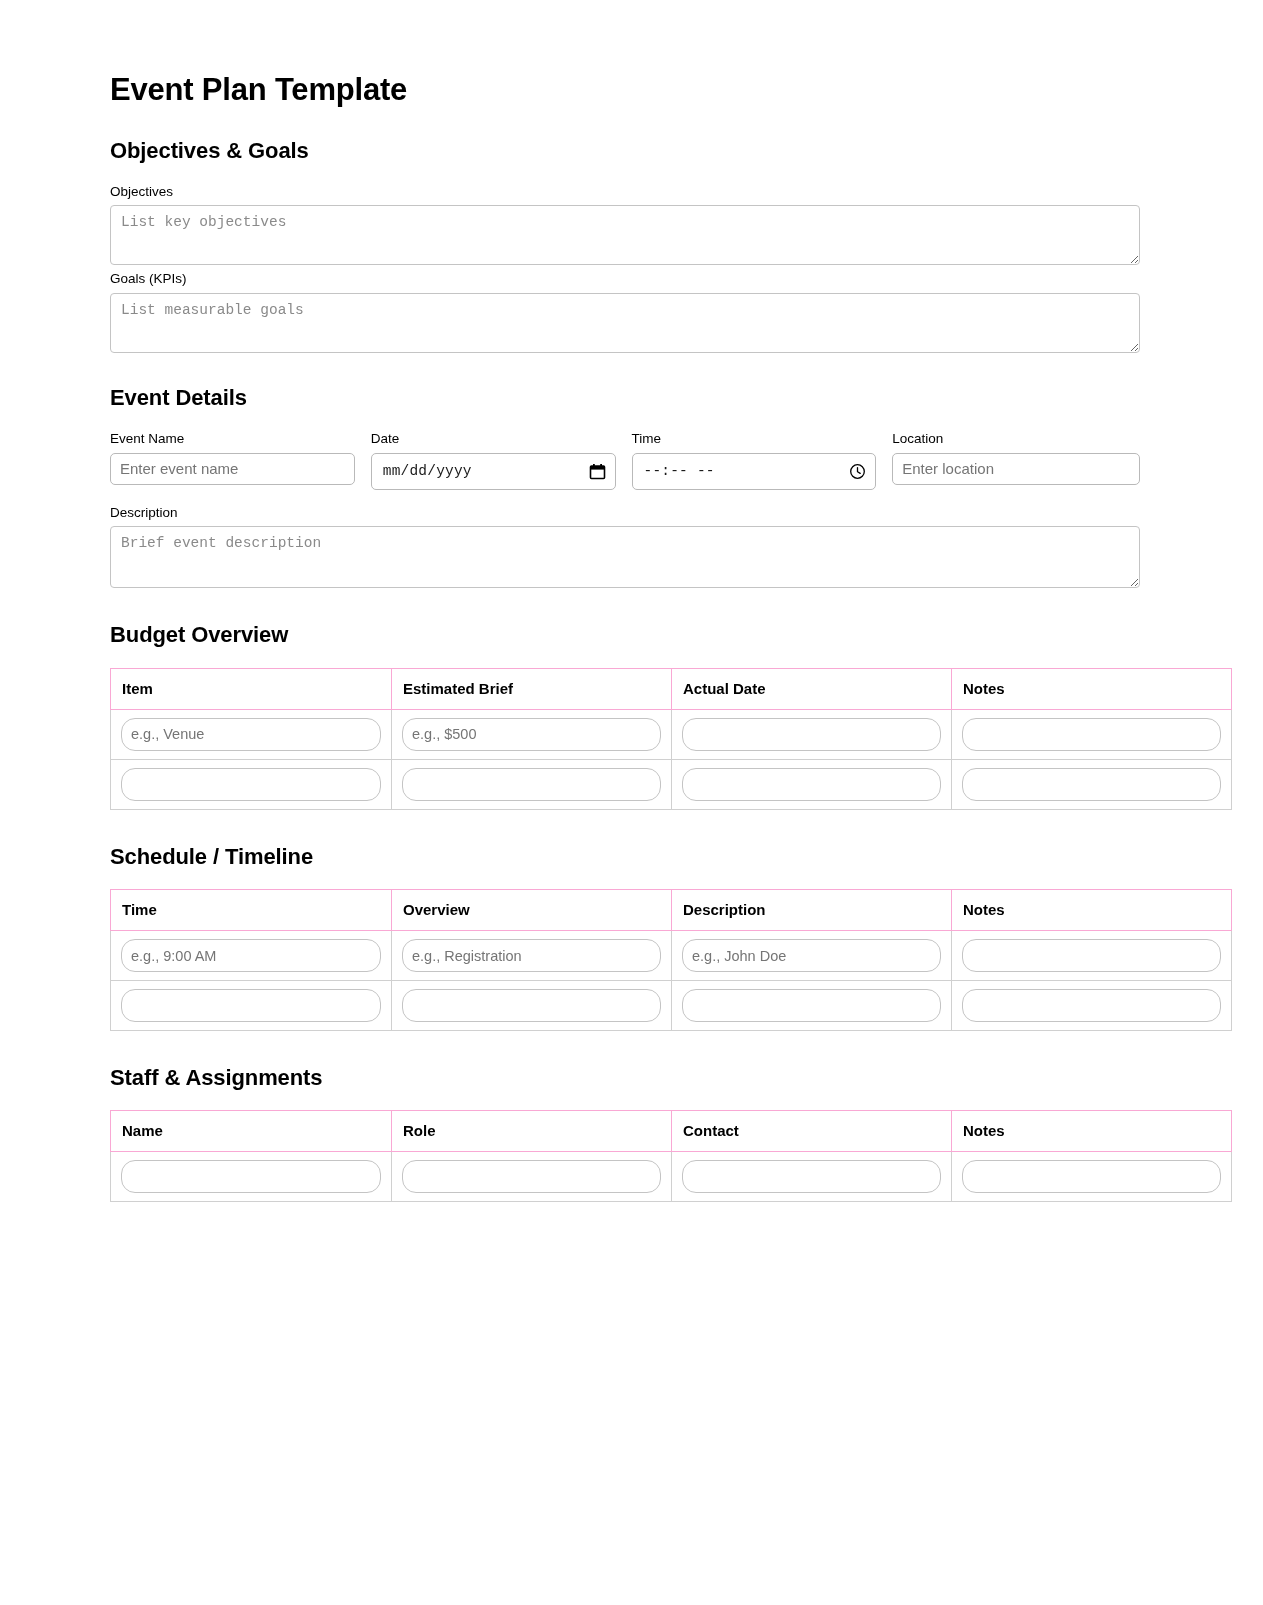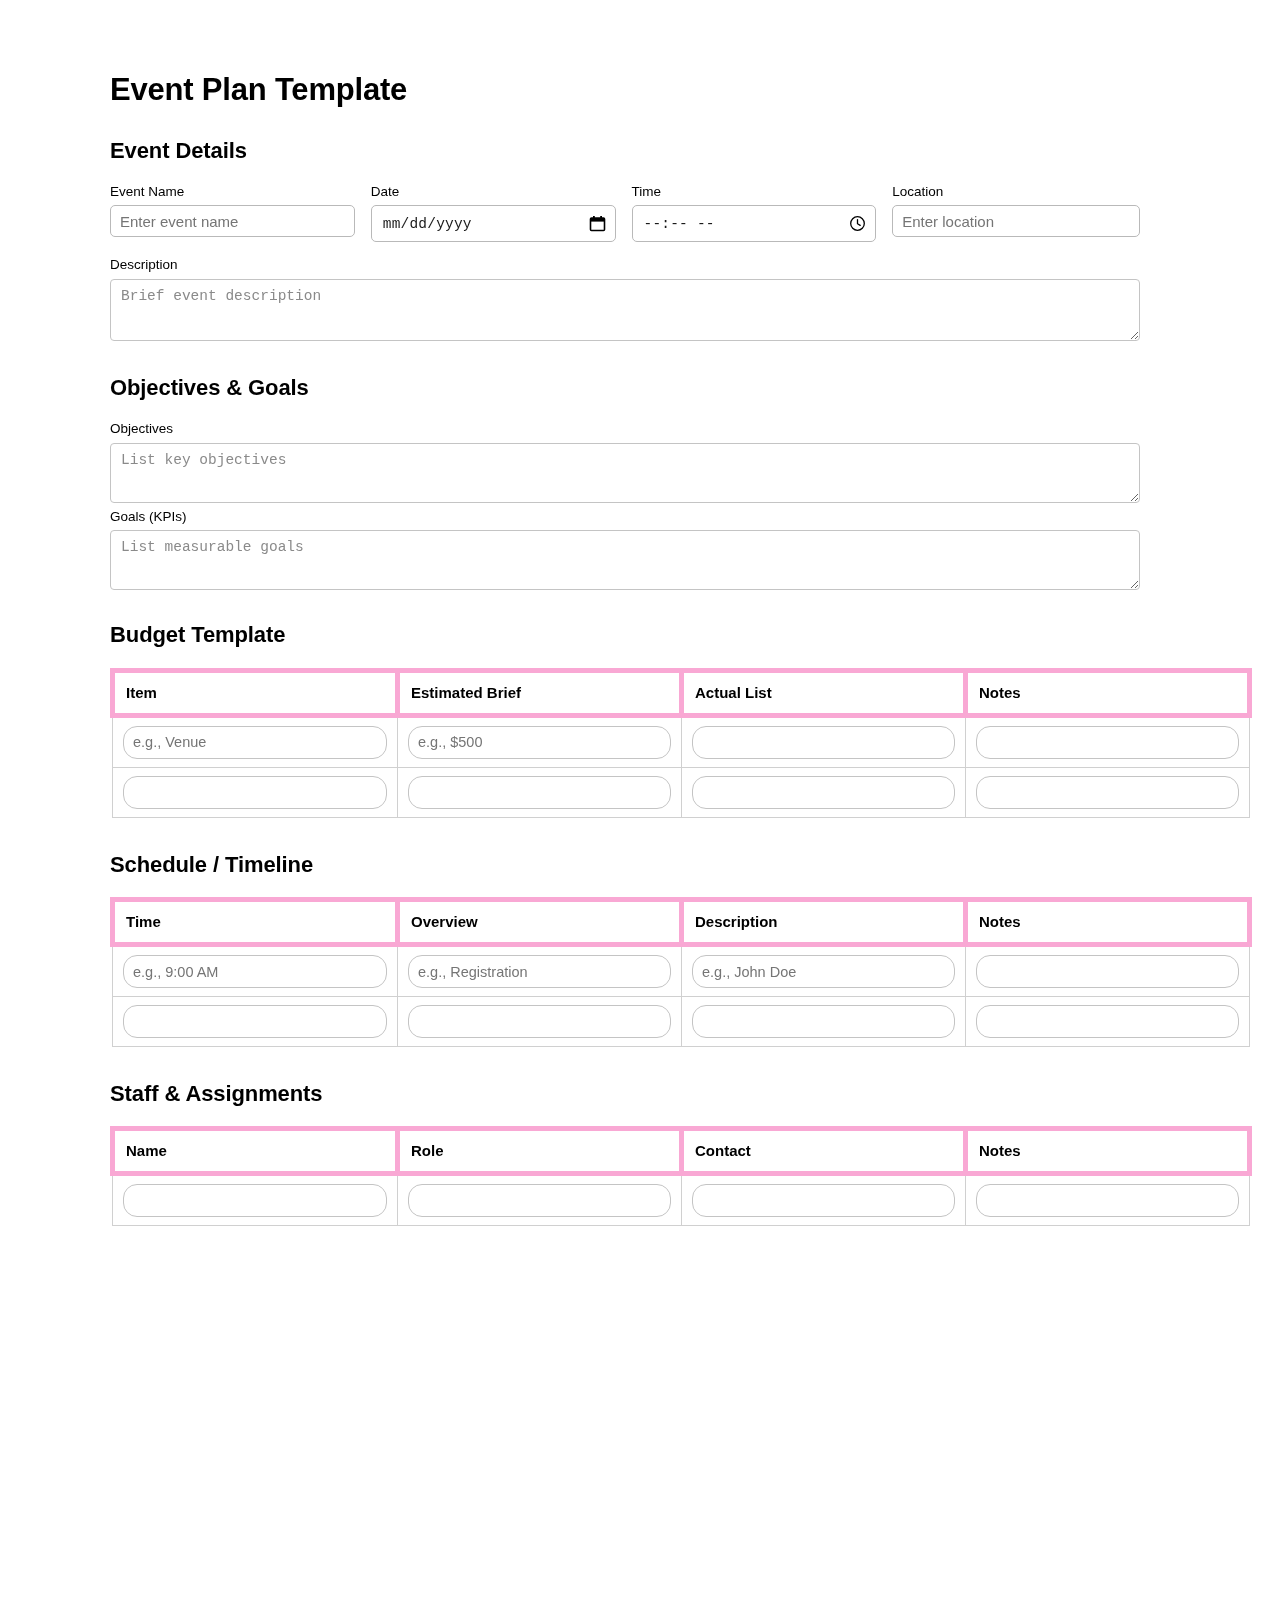--- a/index.html
+++ b/index.html
@@ -135,21 +135,21 @@
   .ta-desc { height: 62px; }
   .ta-obj  { height: 60px; }
   .ta-goal { height: 60px; }
 
   table.grid {
     border-collapse: collapse;
     width: 1029px;
     table-layout: fixed;
   }
   table.grid th {
-    border: 5px solid #f9a8d4;
+    border: 1px solid #f9a8d4;
     text-align: left;
     font-size: 15px;
     font-weight: bold;
     padding: 11px 11px;
     background: #ffffff;
     line-height: 1.2;
   }
   table.grid td {
     border: 1px solid #d0d0d0;
     padding: 8px 10px;
@@ -170,20 +170,34 @@
   .label-obj { margin-bottom: 5px; }
 </style>
 </head>
 <body>
 
 <div class="page">
   <div class="clip">
     <div class="content">
 
       <h1 class="page-title">Event Plan Template</h1>
+
+      <div class="section tight">
+        <h2 class="section-title">Objectives &amp; Goals</h2>
+
+        <div class="field">
+          <label class="field-label label-obj">Objectives</label>
+          <textarea class="textarea ta-obj" placeholder="List key objectives" style=""></textarea>
+        </div>
+
+        <div class="field" style="margin-top:5px;">
+          <label class="field-label label-obj">Goals (KPIs)</label>
+          <textarea class="textarea ta-goal" placeholder="List measurable goals" style=""></textarea>
+        </div>
+      </div>
 
       <div class="section">
         <h2 class="section-title">Event Details</h2>
 
         <div class="field-row">
 
           <div class="field" style="width:245px;">
             <label class="field-label">Event Name</label>
             <input class="text-input" type="text" placeholder="Enter event name" style="">
           </div>
@@ -218,42 +232,28 @@
           </div>
 
         </div>
 
         <div class="field">
           <label class="field-label">Description</label>
           <textarea class="textarea ta-desc" placeholder="Brief event description" style=""></textarea>
         </div>
       </div>
 
-      <div class="section tight">
-        <h2 class="section-title">Objectives &amp; Goals</h2>
-
-        <div class="field">
-          <label class="field-label label-obj">Objectives</label>
-          <textarea class="textarea ta-obj" placeholder="List key objectives" style=""></textarea>
-        </div>
-
-        <div class="field" style="margin-top:5px;">
-          <label class="field-label label-obj">Goals (KPIs)</label>
-          <textarea class="textarea ta-goal" placeholder="List measurable goals" style=""></textarea>
-        </div>
-      </div>
-
       <div class="section">
-        <h2 class="section-title">Budget Template</h2>
+        <h2 class="section-title">Budget Overview</h2>
         <table class="grid">
           <thead>
             <tr>
               <th class="col-1">Item</th>
               <th class="col-2">Estimated Brief</th>
-              <th class="col-3">Actual List</th>
+              <th class="col-3">Actual Date</th>
               <th class="col-4">Notes</th>
             </tr>
           </thead>
           <tbody>
             <tr>
               <td><input class="text-input" type="text" placeholder="e.g., Venue" style=""></td>
               <td><input class="text-input" type="text" placeholder="e.g., $500" style=""></td>
               <td><input class="text-input" type="text" placeholder="" style=""></td>
               <td><input class="text-input" type="text" placeholder="" style=""></td>
             </tr>

